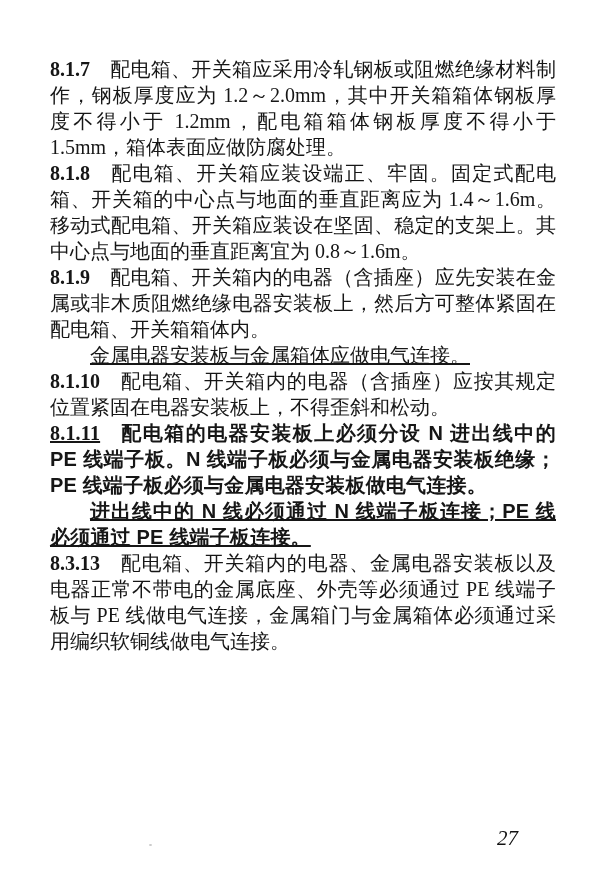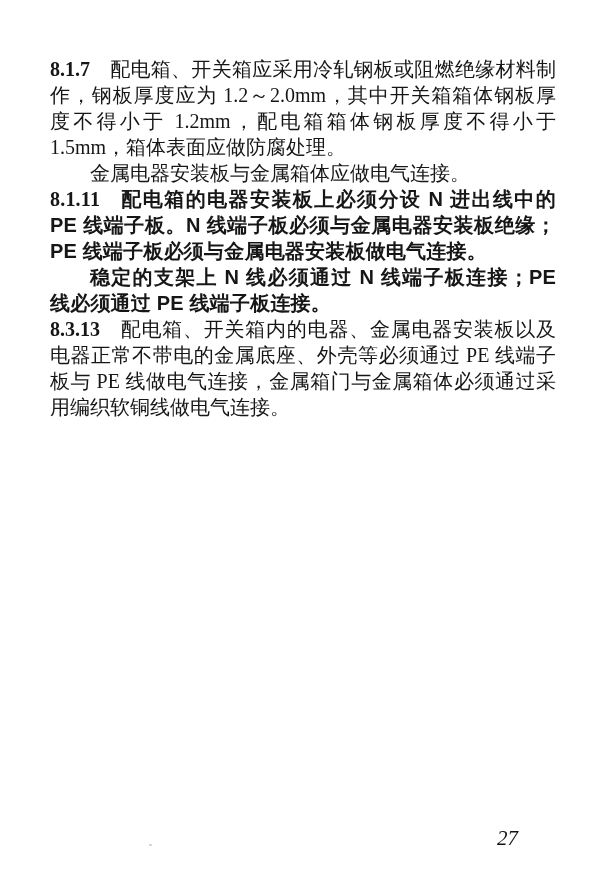--- a/index.html
+++ b/index.html
@@ -29,29 +29,31 @@
     margin: 0;
     padding: 0;
   }
   .clause-num {
     font-weight: bold;
     padding-right: 1em;
     white-space: nowrap;
   }
   .indent {
     text-indent: 2em;
+    text-decoration: underline;
   }
   
   .mandatory {
     font-family: "Liberation Sans", "DejaVu Sans", sans-serif;
     font-weight: bold;
     letter-spacing: 0.2px;
   }
   .mandatory .clause-num {
     font-family: "Liberation Serif", "DejaVu Serif", serif;
+    text-decoration: underline;
   }
   .page-number {
     position: absolute;
     left: 497px;
     top: 826px;
     font-size: 21px;
     font-style: italic;
     font-family: "Liberation Serif", "DejaVu Serif", serif;
     color: #111111;
   }
@@ -67,28 +69,31 @@
 </style>
 </head>
 <body>
 
 <div class="page">
 
   <div class="content">
 
     <p class="clause"><span class="clause-num">8.1.7</span><span>配电箱、开关箱应采用冷轧钢板或阻燃绝缘材料制作，钢板厚度应为 1.2～2.0mm，其中开关箱箱体钢板厚度不得小于 1.2mm，配电箱箱体钢板厚度不得小于 1.5mm，箱体表面应做防腐处理。</span></p>
 
+    <p class="clause"><span class="clause-num">8.1.8</span><span>配电箱、开关箱应装设端正、牢固。固定式配电箱、开关箱的中心点与地面的垂直距离应为 1.4～1.6m。移动式配电箱、开关箱应装设在坚固、稳定的支架上。其中心点与地面的垂直距离宜为 0.8～1.6m。</span></p>
 
+    <p class="clause"><span class="clause-num">8.1.9</span><span>配电箱、开关箱内的电器（含插座）应先安装在金属或非木质阻燃绝缘电器安装板上，然后方可整体紧固在配电箱、开关箱箱体内。</span></p>
 
     <p class="clause indent"><span>金属电器安装板与金属箱体应做电气连接。</span></p>
 
+    <p class="clause"><span class="clause-num">8.1.10</span><span>配电箱、开关箱内的电器（含插座）应按其规定位置紧固在电器安装板上，不得歪斜和松动。</span></p>
 
     <p class="clause mandatory"><span class="clause-num">8.1.11</span><span>配电箱的电器安装板上必须分设 N 进出线中的 PE 线端子板。N 线端子板必须与金属电器安装板绝缘；PE 线端子板必须与金属电器安装板做电气连接。</span></p>
 
-    <p class="clause mandatory indent"><span>稳定的支架上 N 线必须通过 N 线端子板连接；PE 线必须通过 PE 线端子板连接。</span></p>
+    <p class="clause mandatory indent"><span>进出线中的 N 线必须通过 N 线端子板连接；PE 线必须通过 PE 线端子板连接。</span></p>
 
 
     <p class="clause"><span class="clause-num">8.3.13</span><span>配电箱、开关箱内的电器、金属电器安装板以及电器正常不带电的金属底座、外壳等必须通过 PE 线端子板与 PE 线做电气连接，金属箱门与金属箱体必须通过采用编织软铜线做电气连接。</span></p>
 
 
   </div>
 
   <div class="scan-speck"></div>
 
   <div class="page-number">27</div>

